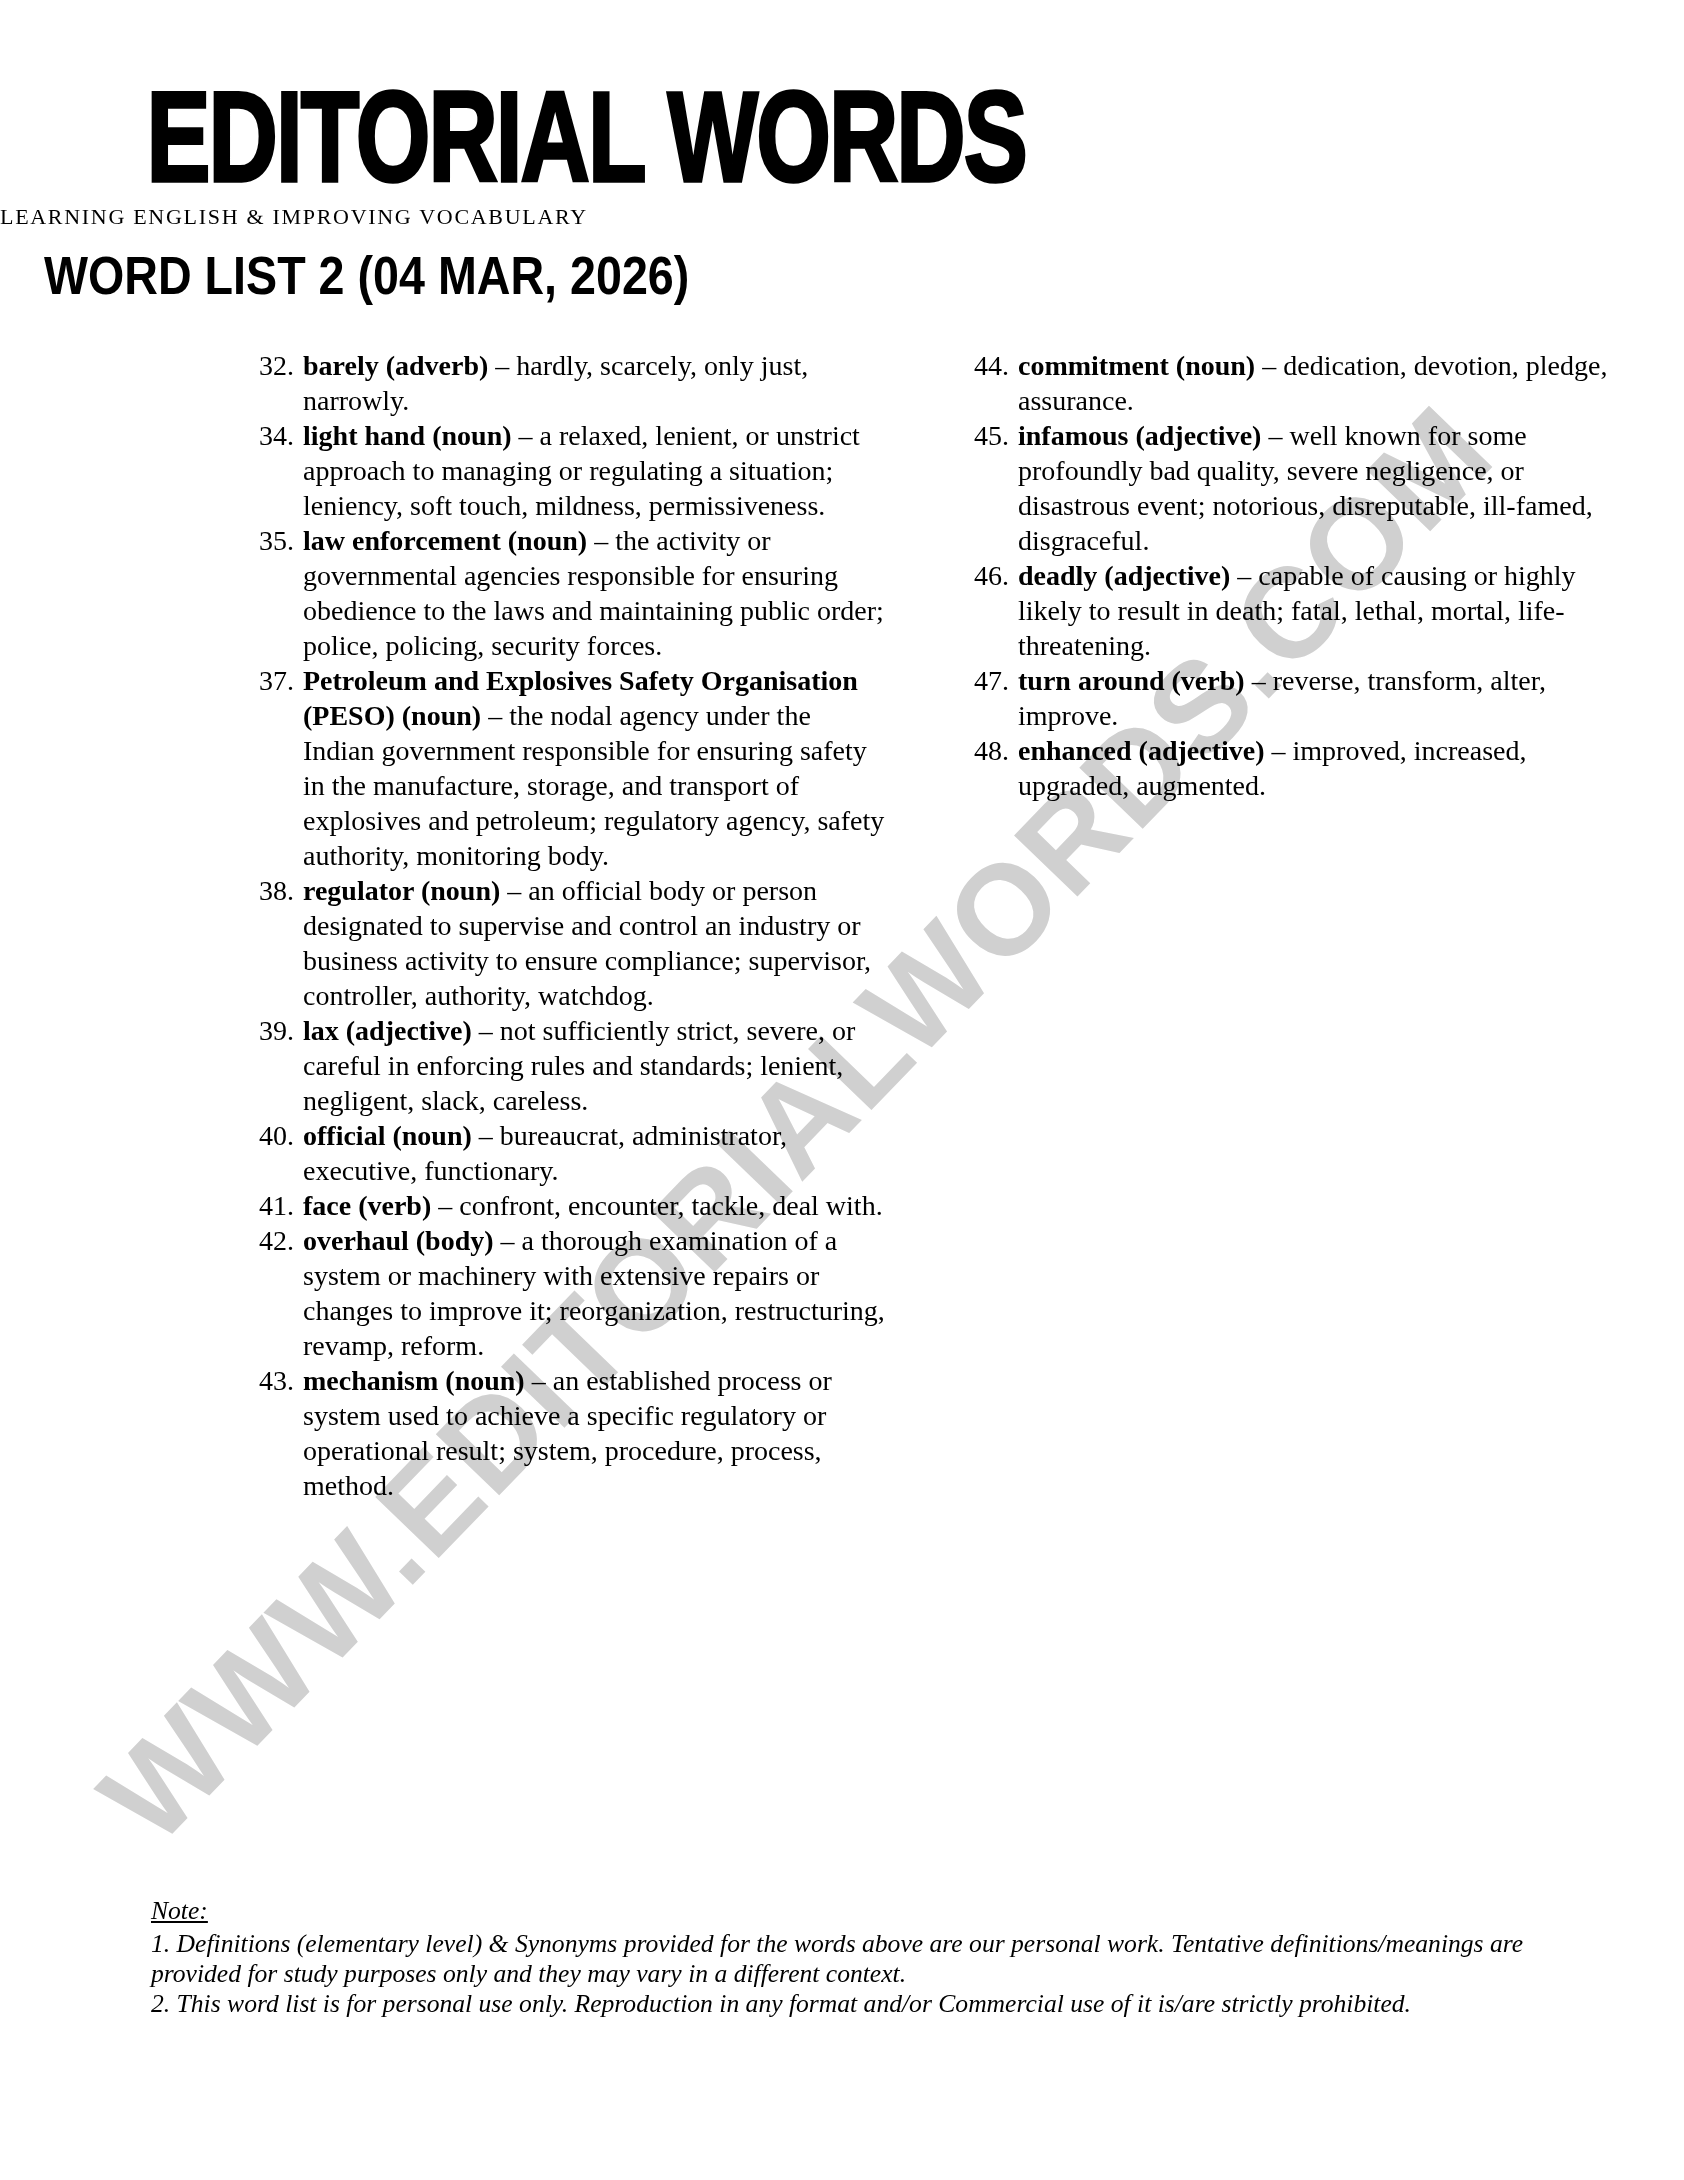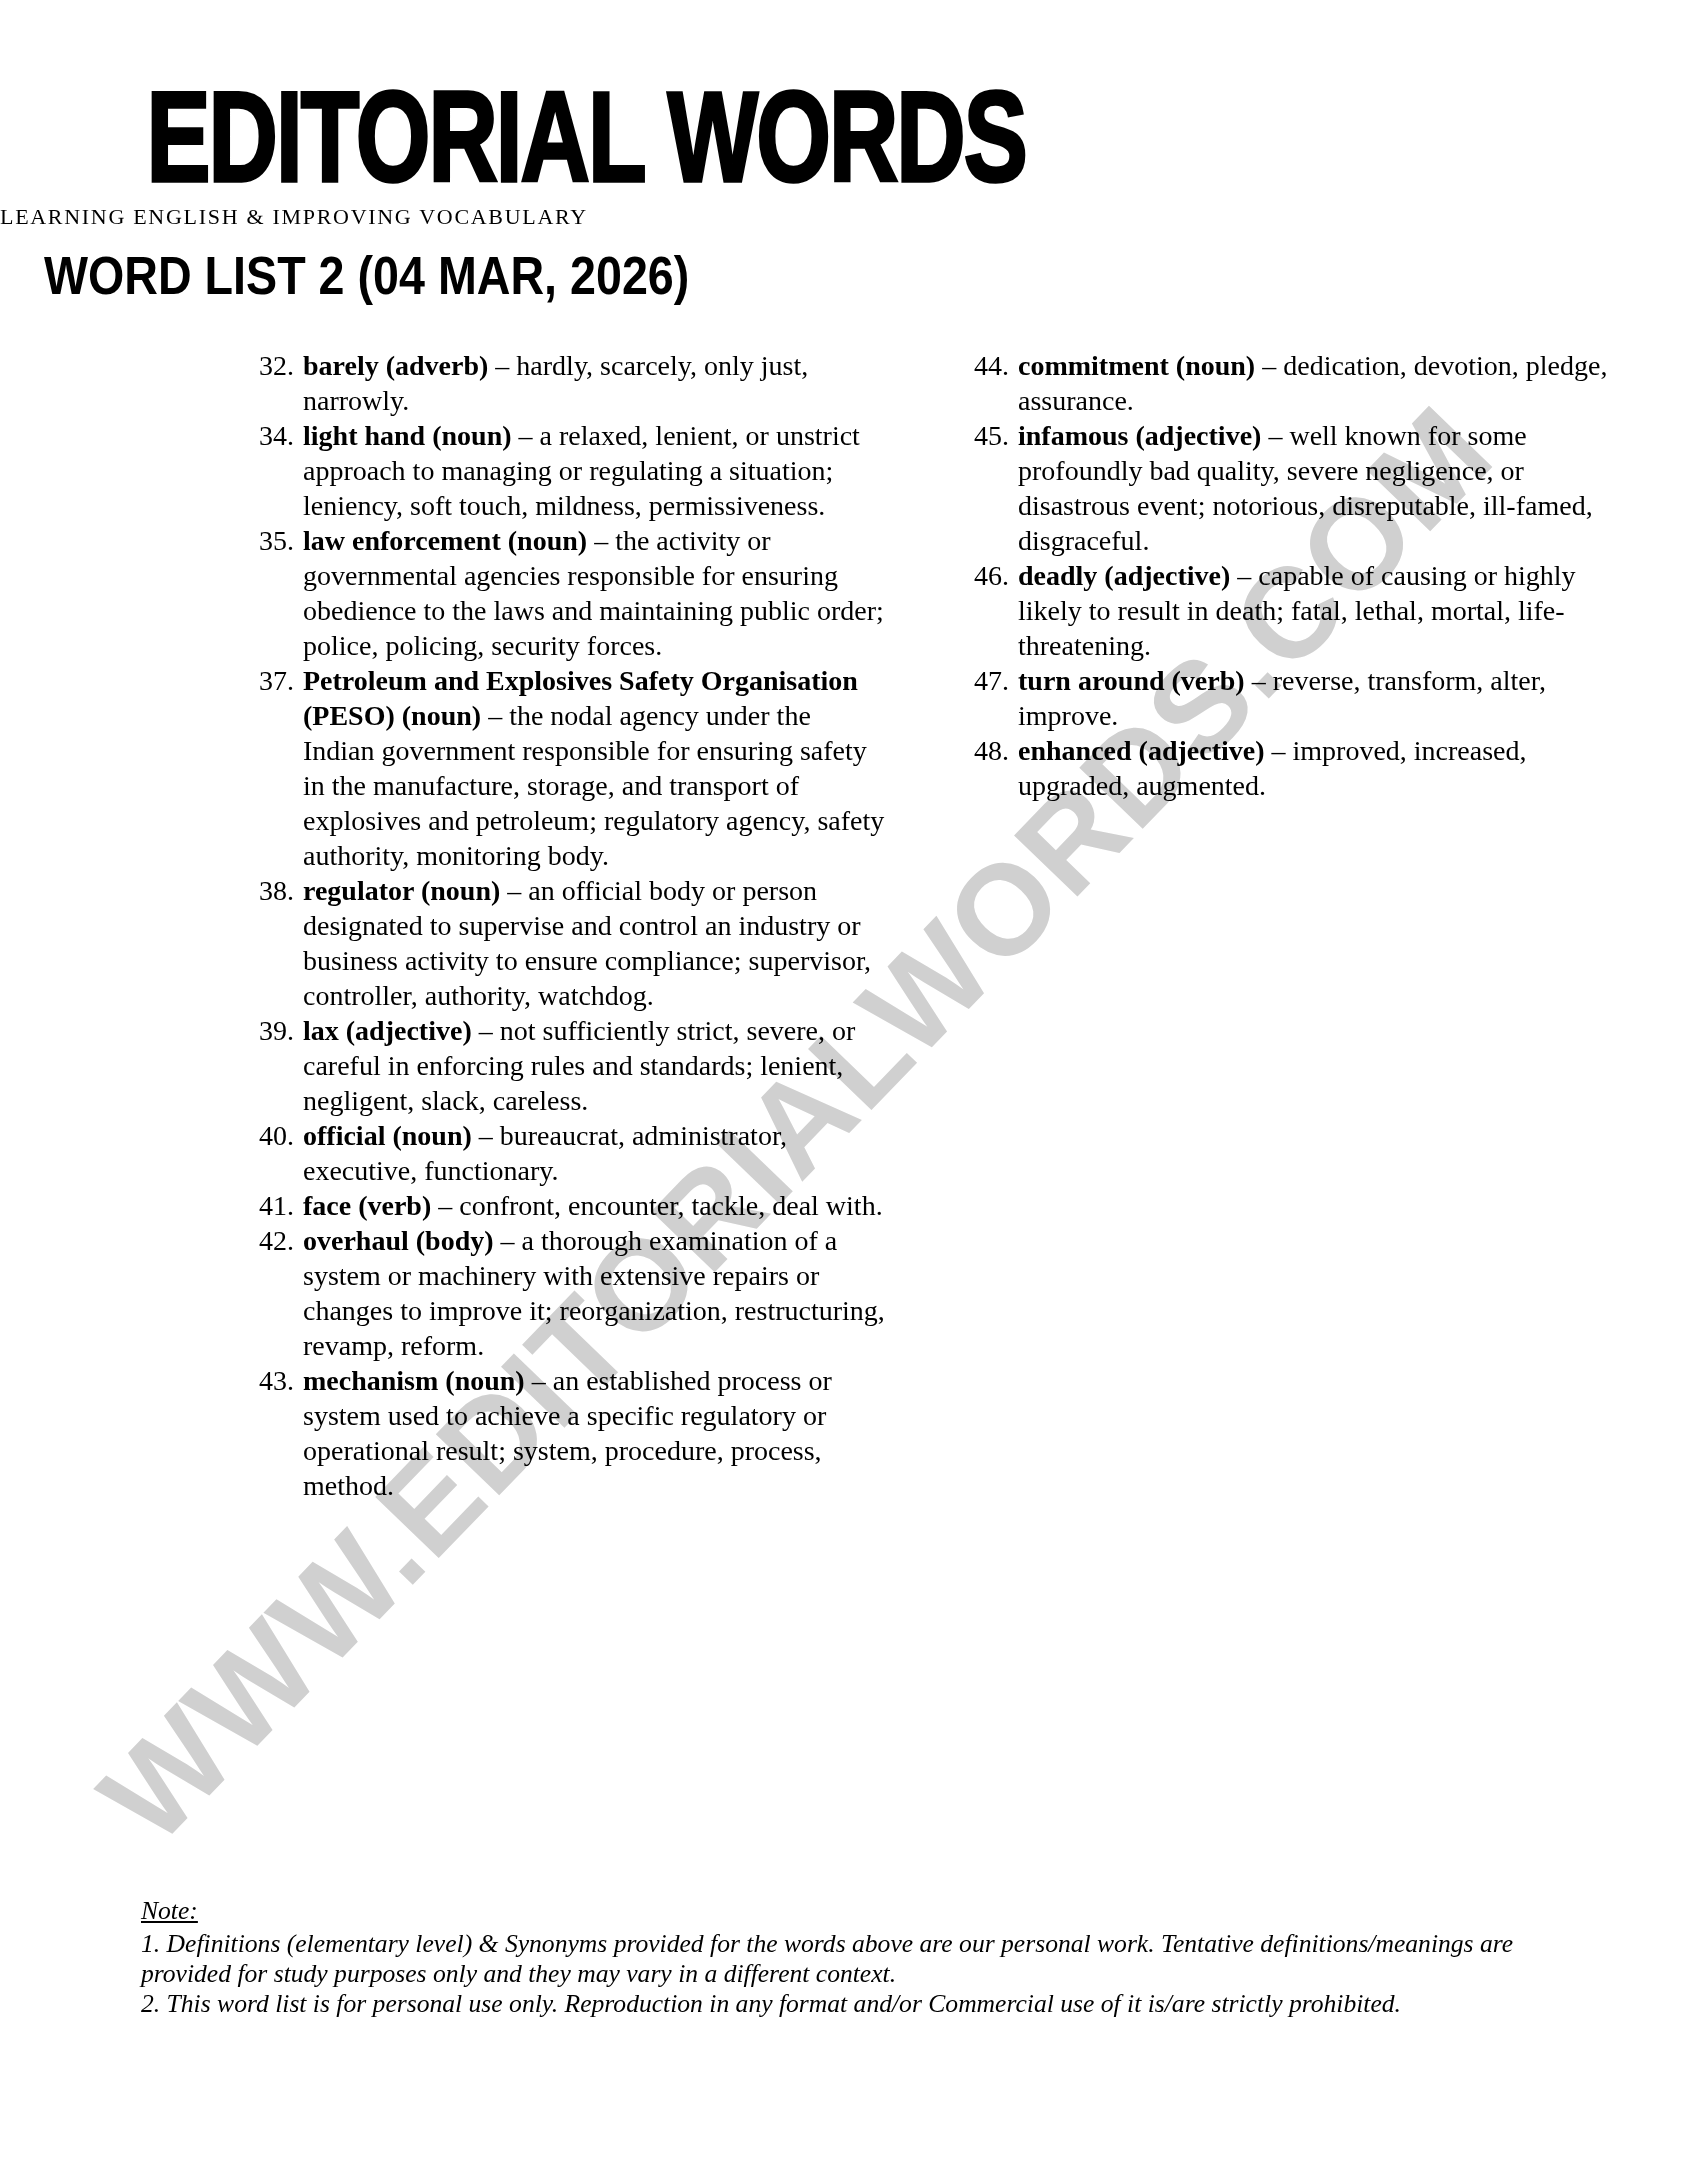--- a/index.html
+++ b/index.html
@@ -85,21 +85,21 @@
     grid-template-columns: 44px 1fr;
     font-size: 28px;
     line-height: 35px;
   }
   .entry .num { white-space: nowrap; }
   .entry .term { font-weight: bold; }
   
   .note {
     position: absolute;
     top: 1896px;
-    left: 141px;
+    left: 151px;
     width: 1397px;
     z-index: 1;
     font-style: italic;
     font-size: 25.6px;
     line-height: 30px;
   }
   .note-heading {
     text-decoration: underline;
     margin-bottom: 3.4px;
   }

